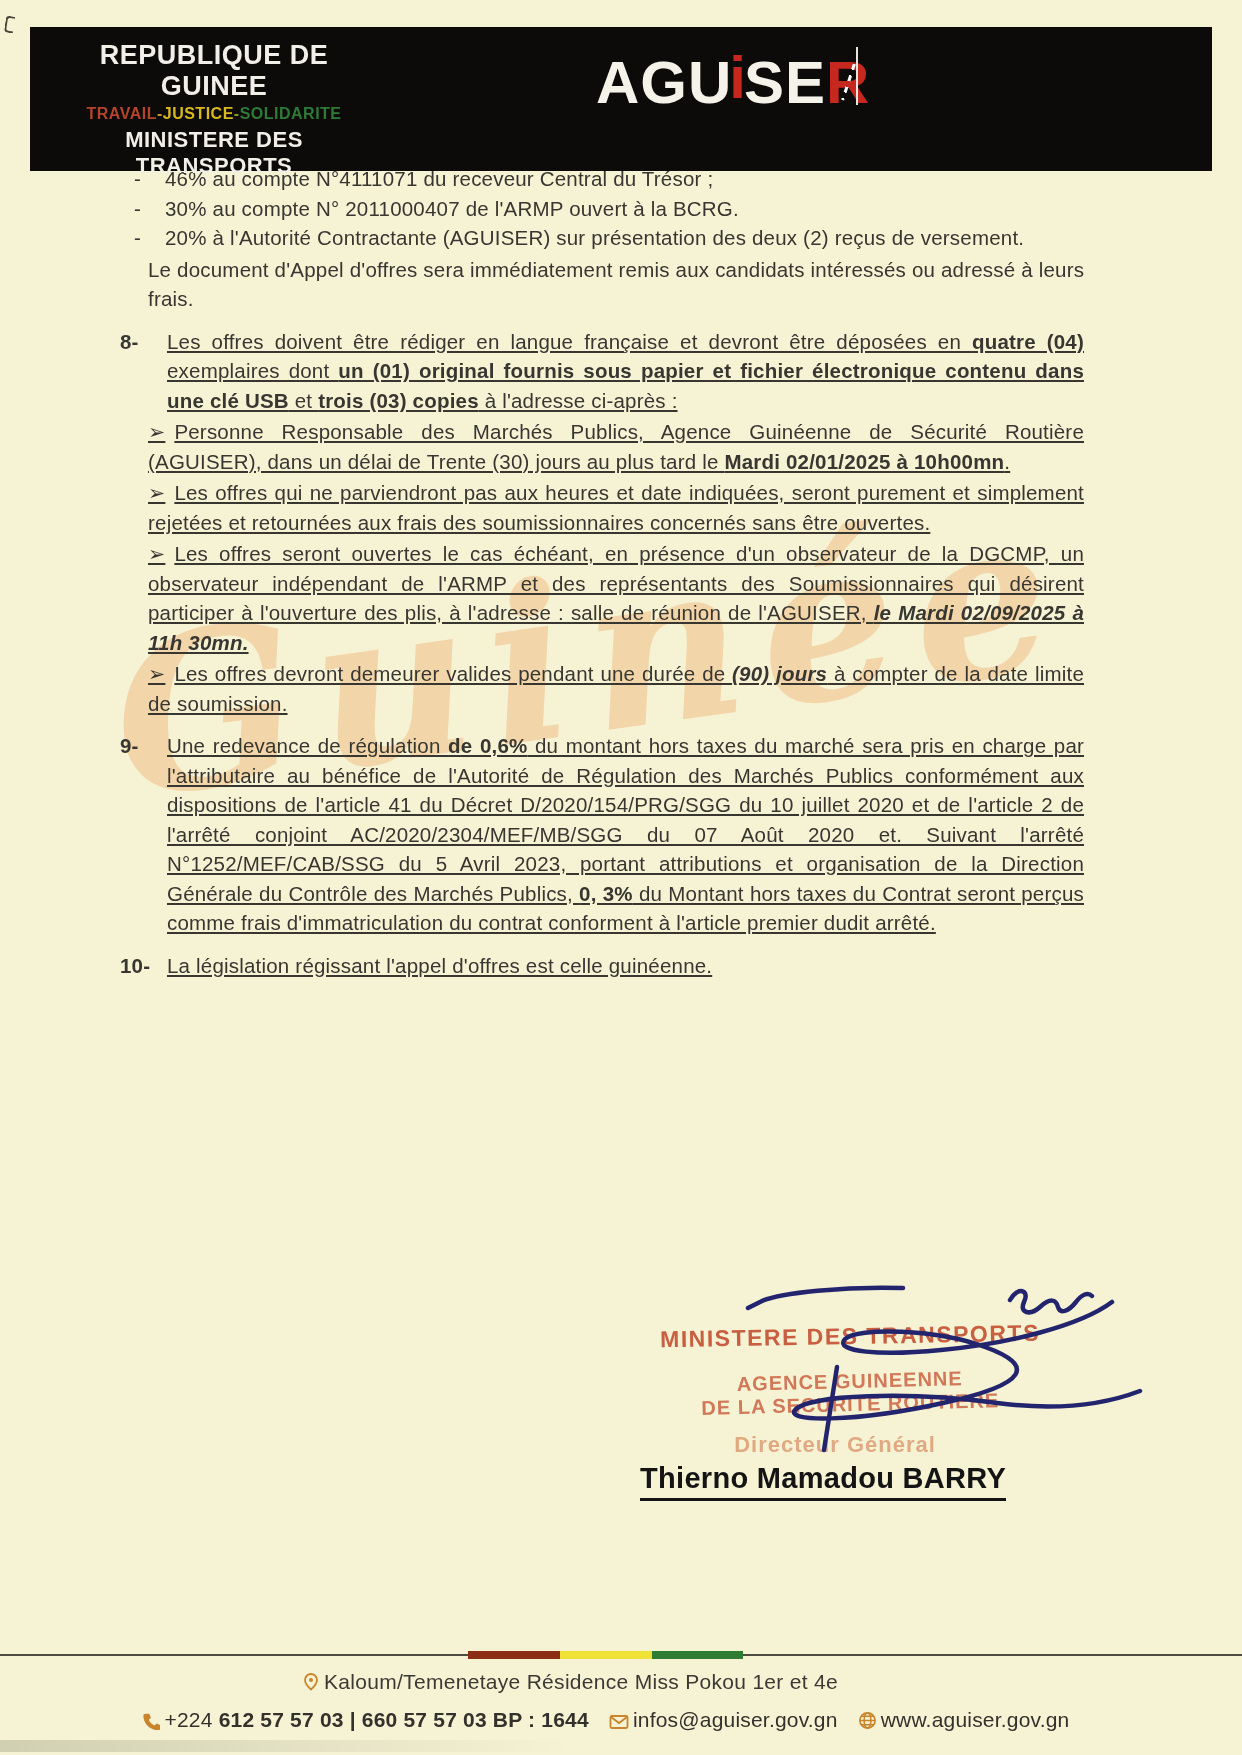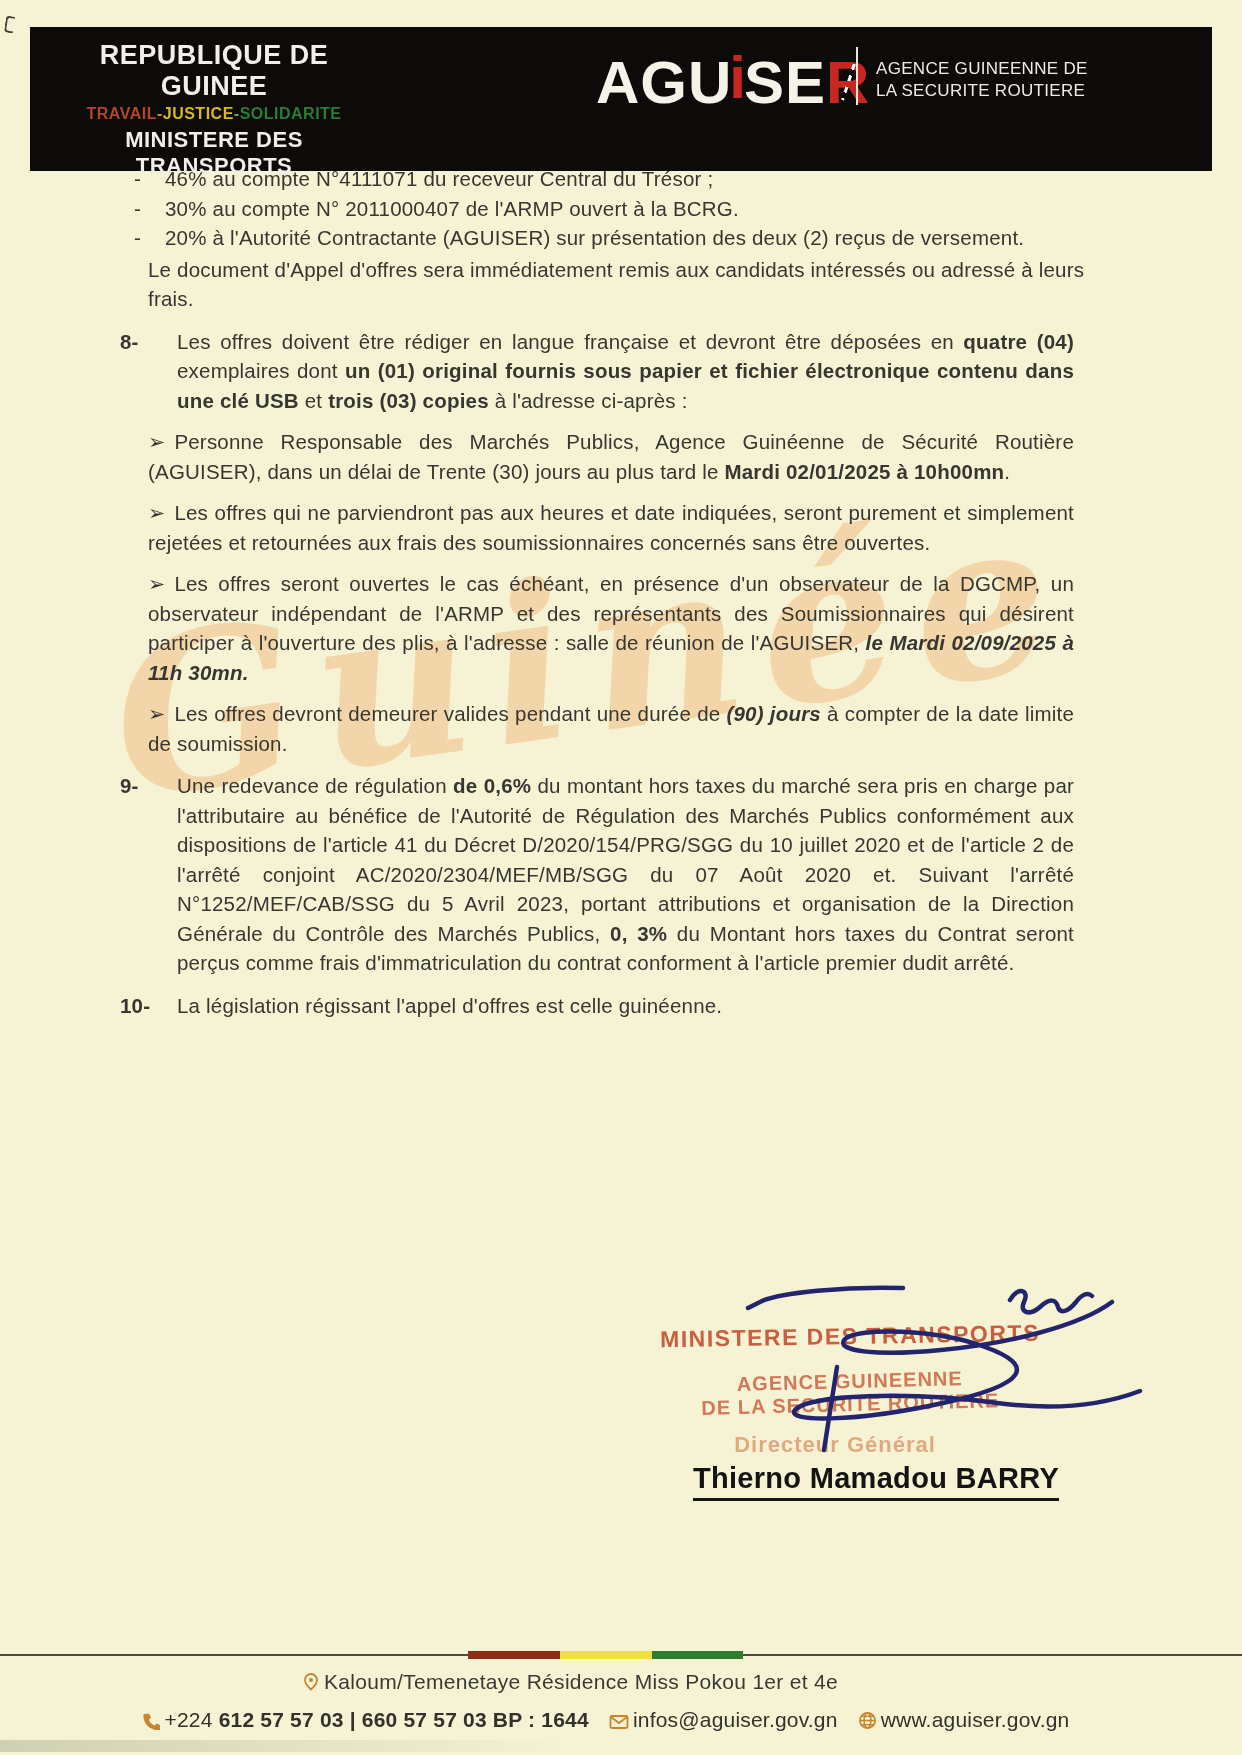--- a/index.html
+++ b/index.html
@@ -27,32 +27,32 @@
     color:#eeae6e; opacity:0.42; transform:rotate(-8deg); letter-spacing:18px; pointer-events:none; }
   
   .content { position:absolute; left:120px; top:164px; width:966px; z-index:1;
     font-size:20.5px; line-height:29.5px; letter-spacing:0.2px; color:#383631; }
   .dashes { margin:0; padding:0; list-style:none; }
   .dashes li { position:relative; padding-left:45px; text-align:justify; }
   .dashes .dash { position:absolute; left:14px; top:0; }
   .note { margin:2px 0 0 0; padding-left:28px; }
   .item { position:relative; padding-left:45px; margin-top:13px; }
   .item .num { position:absolute; left:0; top:0; font-weight:bold; }
-  .item p { margin:12px; text-align:justify; }
+  .item p { margin:2px; text-align:justify;text-decoration:underline; }
   .item .sub { margin-left:-17px; }
   .arrow { margin-right:9px; }
   
   .sigblock { position:absolute; left:0; top:0; width:1242px; height:1755px; z-index:3; pointer-events:none; }
   .stamp1 { position:absolute; left:650px; top:1323px; width:400px; text-align:center;
     font-size:23px; font-weight:bold; letter-spacing:1.5px; color:rgba(194,74,43,0.88); transform:rotate(-1deg); }
   .stamp2 { position:absolute; left:650px; top:1370px; width:400px; text-align:center;
     font-size:20px; font-weight:bold; letter-spacing:1px; line-height:23px; color:rgba(198,86,52,0.78); transform:rotate(-1.5deg); }
   .stampt { position:absolute; left:635px; top:1432px; width:400px; text-align:center;
     font-size:22px; font-weight:bold; letter-spacing:1px; color:rgba(205,110,62,0.55); }
-  .signame { position:absolute; left:676px; top:1462px; width:400px; text-align:center; }
+  .signame { position:absolute; left:640px; top:1462px; width:400px; text-align:left; }
   .signame span { display:inline-block; font-size:29px; font-weight:bold; color:#141414;
     border-bottom:3px solid #141414; padding-bottom:3px; letter-spacing:0.3px; }
   .sigsvg { position:absolute; left:685px; top:1270px; }
   
   .rule { position:absolute; left:0; top:1654px; width:1242px; height:2px; background:#4c4a41; z-index:1; }
   .rule .seg { position:absolute; top:-3px; height:8px; }
   .f-address { position:absolute; left:0; top:1670px; width:1140px; text-align:center; z-index:1;
     font-size:21px; color:#3b3934; letter-spacing:0.3px; }
   .f-contact { position:absolute; left:0; top:1700px; width:1212px; text-align:center; z-index:1;
     font-size:21px; color:#33312c; letter-spacing:0.2px;margin-top:8px; }
@@ -73,24 +73,20 @@
   <div class="corner-mark"></div>
 
   <header class="topbar">
     <div class="hdr-left">
       <div class="republic">REPUBLIQUE DE GUINEE</div>
       <div class="motto"><span style="color: rgb(181, 69, 42);">TRAVAIL</span><span style="color: rgb(192, 154, 44);">-</span><span style="color: rgb(217, 186, 30);">JUSTICE</span><span style="color: rgb(123, 160, 44);">-</span><span style="color: rgb(45, 123, 53); margin-top: 24px;">SOLIDARITE</span></div>
       <div class="ministry">MINISTERE DES TRANSPORTS</div>
     </div>
     <div class="logo"><span>AGU</span><span class="lg-i">i</span><span>SE</span><span class="lg-r"><span>R</span><i class="r-stripe"></i></span></div>
     <div class="vline"></div>
-    <div class="agency">
-      <div>AGENCE GUINEENNE DE</div>
-      <div>LA SECURITE ROUTIERE</div>
-    </div>
   </header>
 
   <div class="watermark">Guinée</div>
 
   <main class="content">
     <ul class="dashes">
       <li><span class="dash">-</span><span><span>46% au compte N°4111071 du receveur Central du Trésor ;</span></span></li>
       <li><span class="dash">-</span><span><span>30% au compte N° 2011000407 de l'ARMP ouvert à la BCRG.</span></span></li>
       <li><span class="dash">-</span><span><span>20% à l'Autorité Contractante (AGUISER) sur présentation des deux (2) reçus de versement.</span></span></li>
     </ul>

